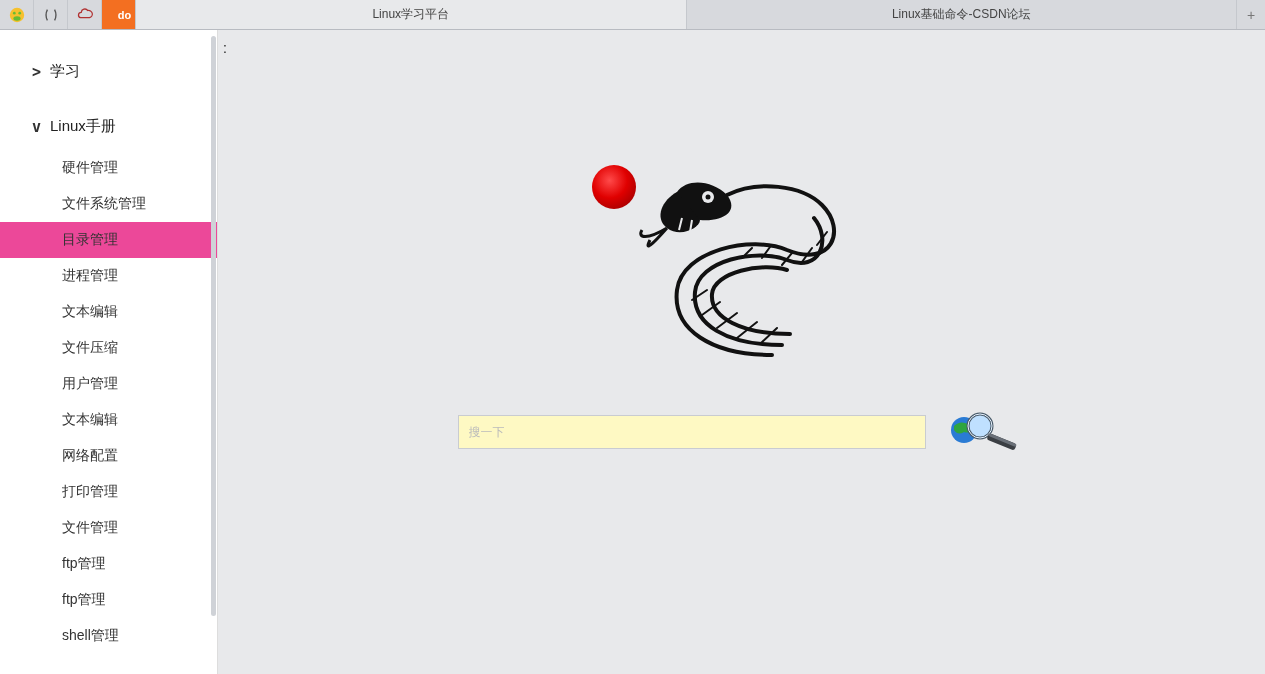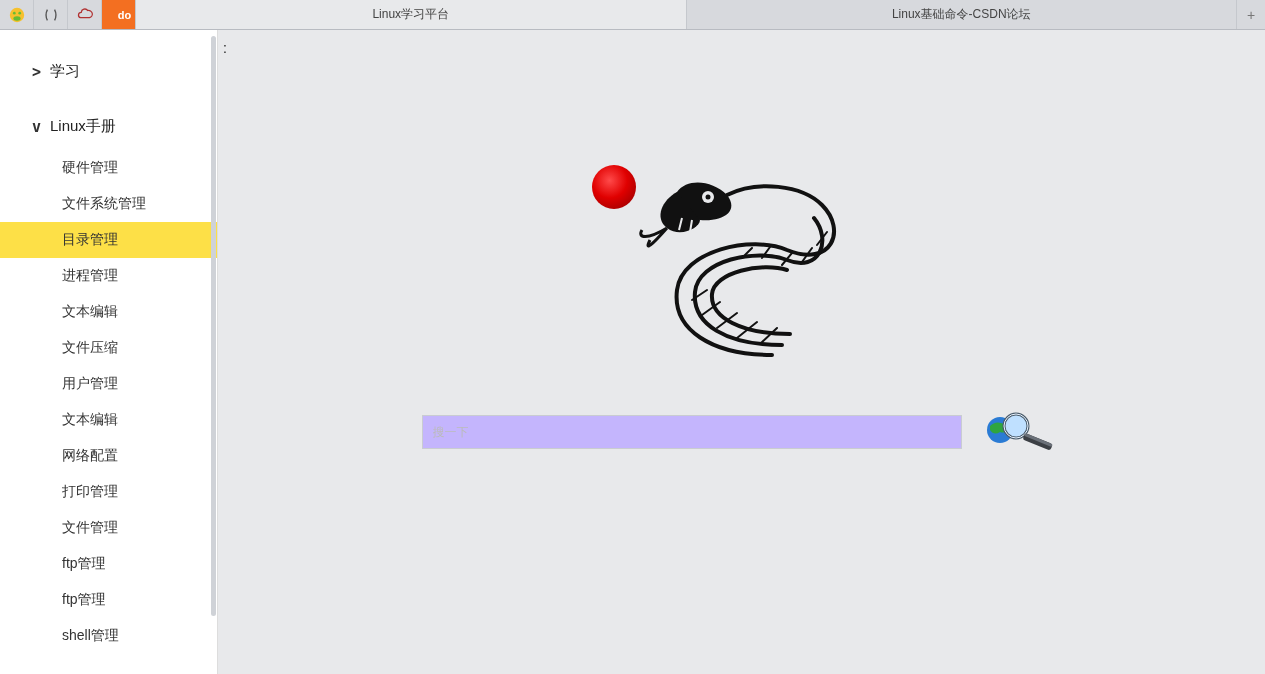--- a/index.html
+++ b/index.html
@@ -35,21 +35,21 @@
 .sidebar::-webkit-scrollbar-track { background: #eceef1; }
 
 .nav-top {
   display: flex; align-items: center; padding: 14px 0 14px 32px;
   font-size: 15px; color: #222; cursor: pointer;
 }
 .nav-top .arrow { width: 18px; font-family: monospace; font-weight: bold; color: #333; }
 .nav-sub {
   padding: 9px 8px 9px 62px; font-size: 14px; color: #333; cursor: pointer;
 }
-.nav-sub.active { background: #fde047; font-family: Liberation Mono, monospace; }
+.nav-sub.active { background: #ec4899; font-family: Liberation Mono, monospace; }
 
 .content {
   flex: 1; position: relative; background: #e8e9eb;
 }
 .colon { position: absolute; left: 5px; top: 10px; color: #222; font-size: 14px; }
 
 .hero {
   position: absolute; top: 110px; left: 50%; transform: translateX(-50%);
   width: 300px; height: 230px;
 }
@@ -57,21 +57,21 @@
   position: absolute; left: 0; top: 25px; width: 44px; height: 44px; border-radius: 50%;
   background: radial-gradient(circle at 40% 35%, #ff4a4a 0%, #e00000 45%, #8a0000 100%);
   filter: blur(0.5px);
 }
 
 .search-row {
   position: absolute; top: 380px; left: 50%; transform: translateX(-50%);
   display: flex; align-items: center; gap: 20px;
 }
 .search-input {
-  width: 540px; height: 34px; border: 1px solid #c9ccd1; background: #c4b5fd;
+  width: 468px; height: 34px; border: 1px solid #c9ccd1; background: #fef9c3;
   padding: 0 10px; font-size: 12px; color: #555; outline: none;
 }
 .search-input::placeholder { color: #bbb; }
 .search-btn { cursor: pointer; }
 .search-btn svg { width: 80px; height: 40px; }
 
 
 .sidebar-scroll-hint {
   position: absolute; right: 1px; top: 6px; width: 5px; height: 580px;
   background: #cfd2d7; border-radius: 3px;

